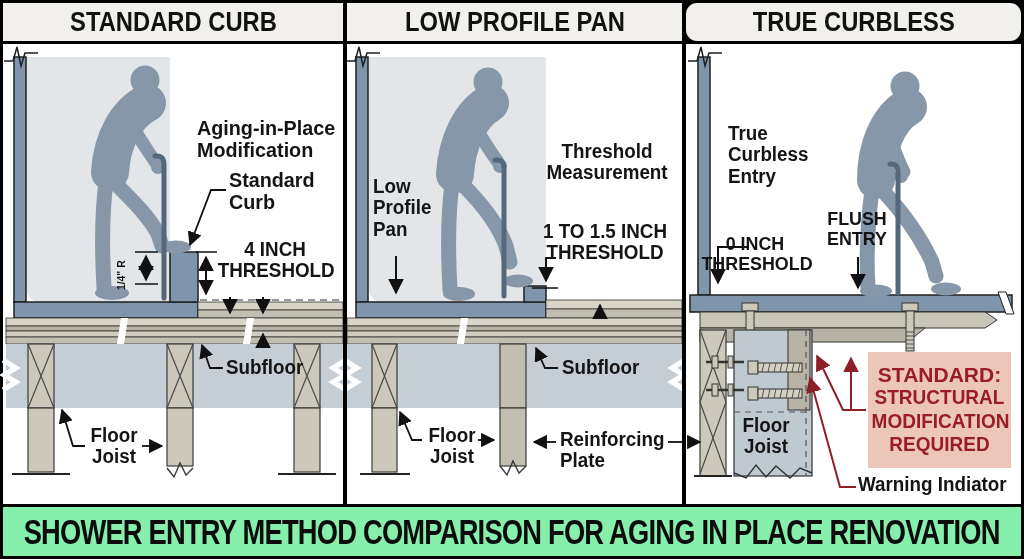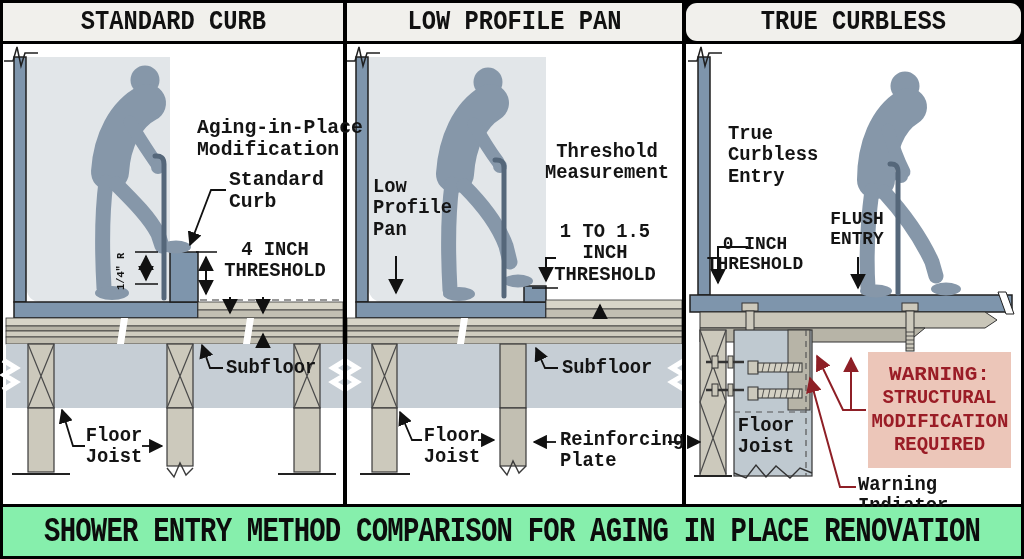--- a/index.html
+++ b/index.html
@@ -1,17 +1,17 @@
 <!DOCTYPE html>
 <html><head>
 <meta charset="utf-8">
 <style>
   html,body{margin:0;padding:0;background:#222;}
   .stage{position:relative;width:1024px;height:559px;background:#000;
-         font-family:Liberation Mono, monospace;overflow:hidden;}
+         font-family:Liberation Sans, sans-serif;overflow:hidden;}
   .main{position:absolute;left:3px;top:44px;width:1018px;height:460px;background:#fff;}
   .hcell{position:absolute;top:3px;height:38px;background:#f1f0ec;color:#111;
          display:flex;align-items:center;justify-content:center;
          font-weight:bold;font-size:27px;}
   .hcell span{transform:scaleX(.88);white-space:nowrap;}
   .footer{position:absolute;left:3px;top:507px;width:1018px;height:49px;background:#86efac;
           display:flex;align-items:center;justify-content:center;}
   .footer span{font-weight:bold;font-size:35px;letter-spacing:-1px;color:#0c0c0c;
                transform:scaleX(.78);white-space:nowrap;}
   svg.draw{position:absolute;left:0;top:0;}
@@ -273,21 +273,21 @@
   <div class="lbl" style="left:728px;top:123px;">True
 Curbless
 Entry</div>
   <div class="lbl c" style="left:818px;top:209px;width:78px;font-size:19px;">FLUSH
 ENTRY</div>
   <div class="lbl c" style="left:698px;top:234px;width:114px;font-size:19px;">0 INCH
 THRESHOLD</div>
   <div class="lbl c" style="left:735px;top:415px;width:62px;">Floor
 Joist</div>
   <div class="warnbox">
-    <div class="warn-title">WARNING:</div>
+    <div class="warn-title">STANDARD:</div>
     <div class="warn-body">STRUCTURAL
 MODIFICATION
 REQUIRED</div>
   </div>
   <div class="lbl" style="left:858px;top:474px;font-weight:600;">Warning Indiator</div>
 
   <div class="footer">
     <span>SHOWER ENTRY METHOD COMPARISON FOR AGING IN PLACE RENOVATION</span>
   </div>
 

